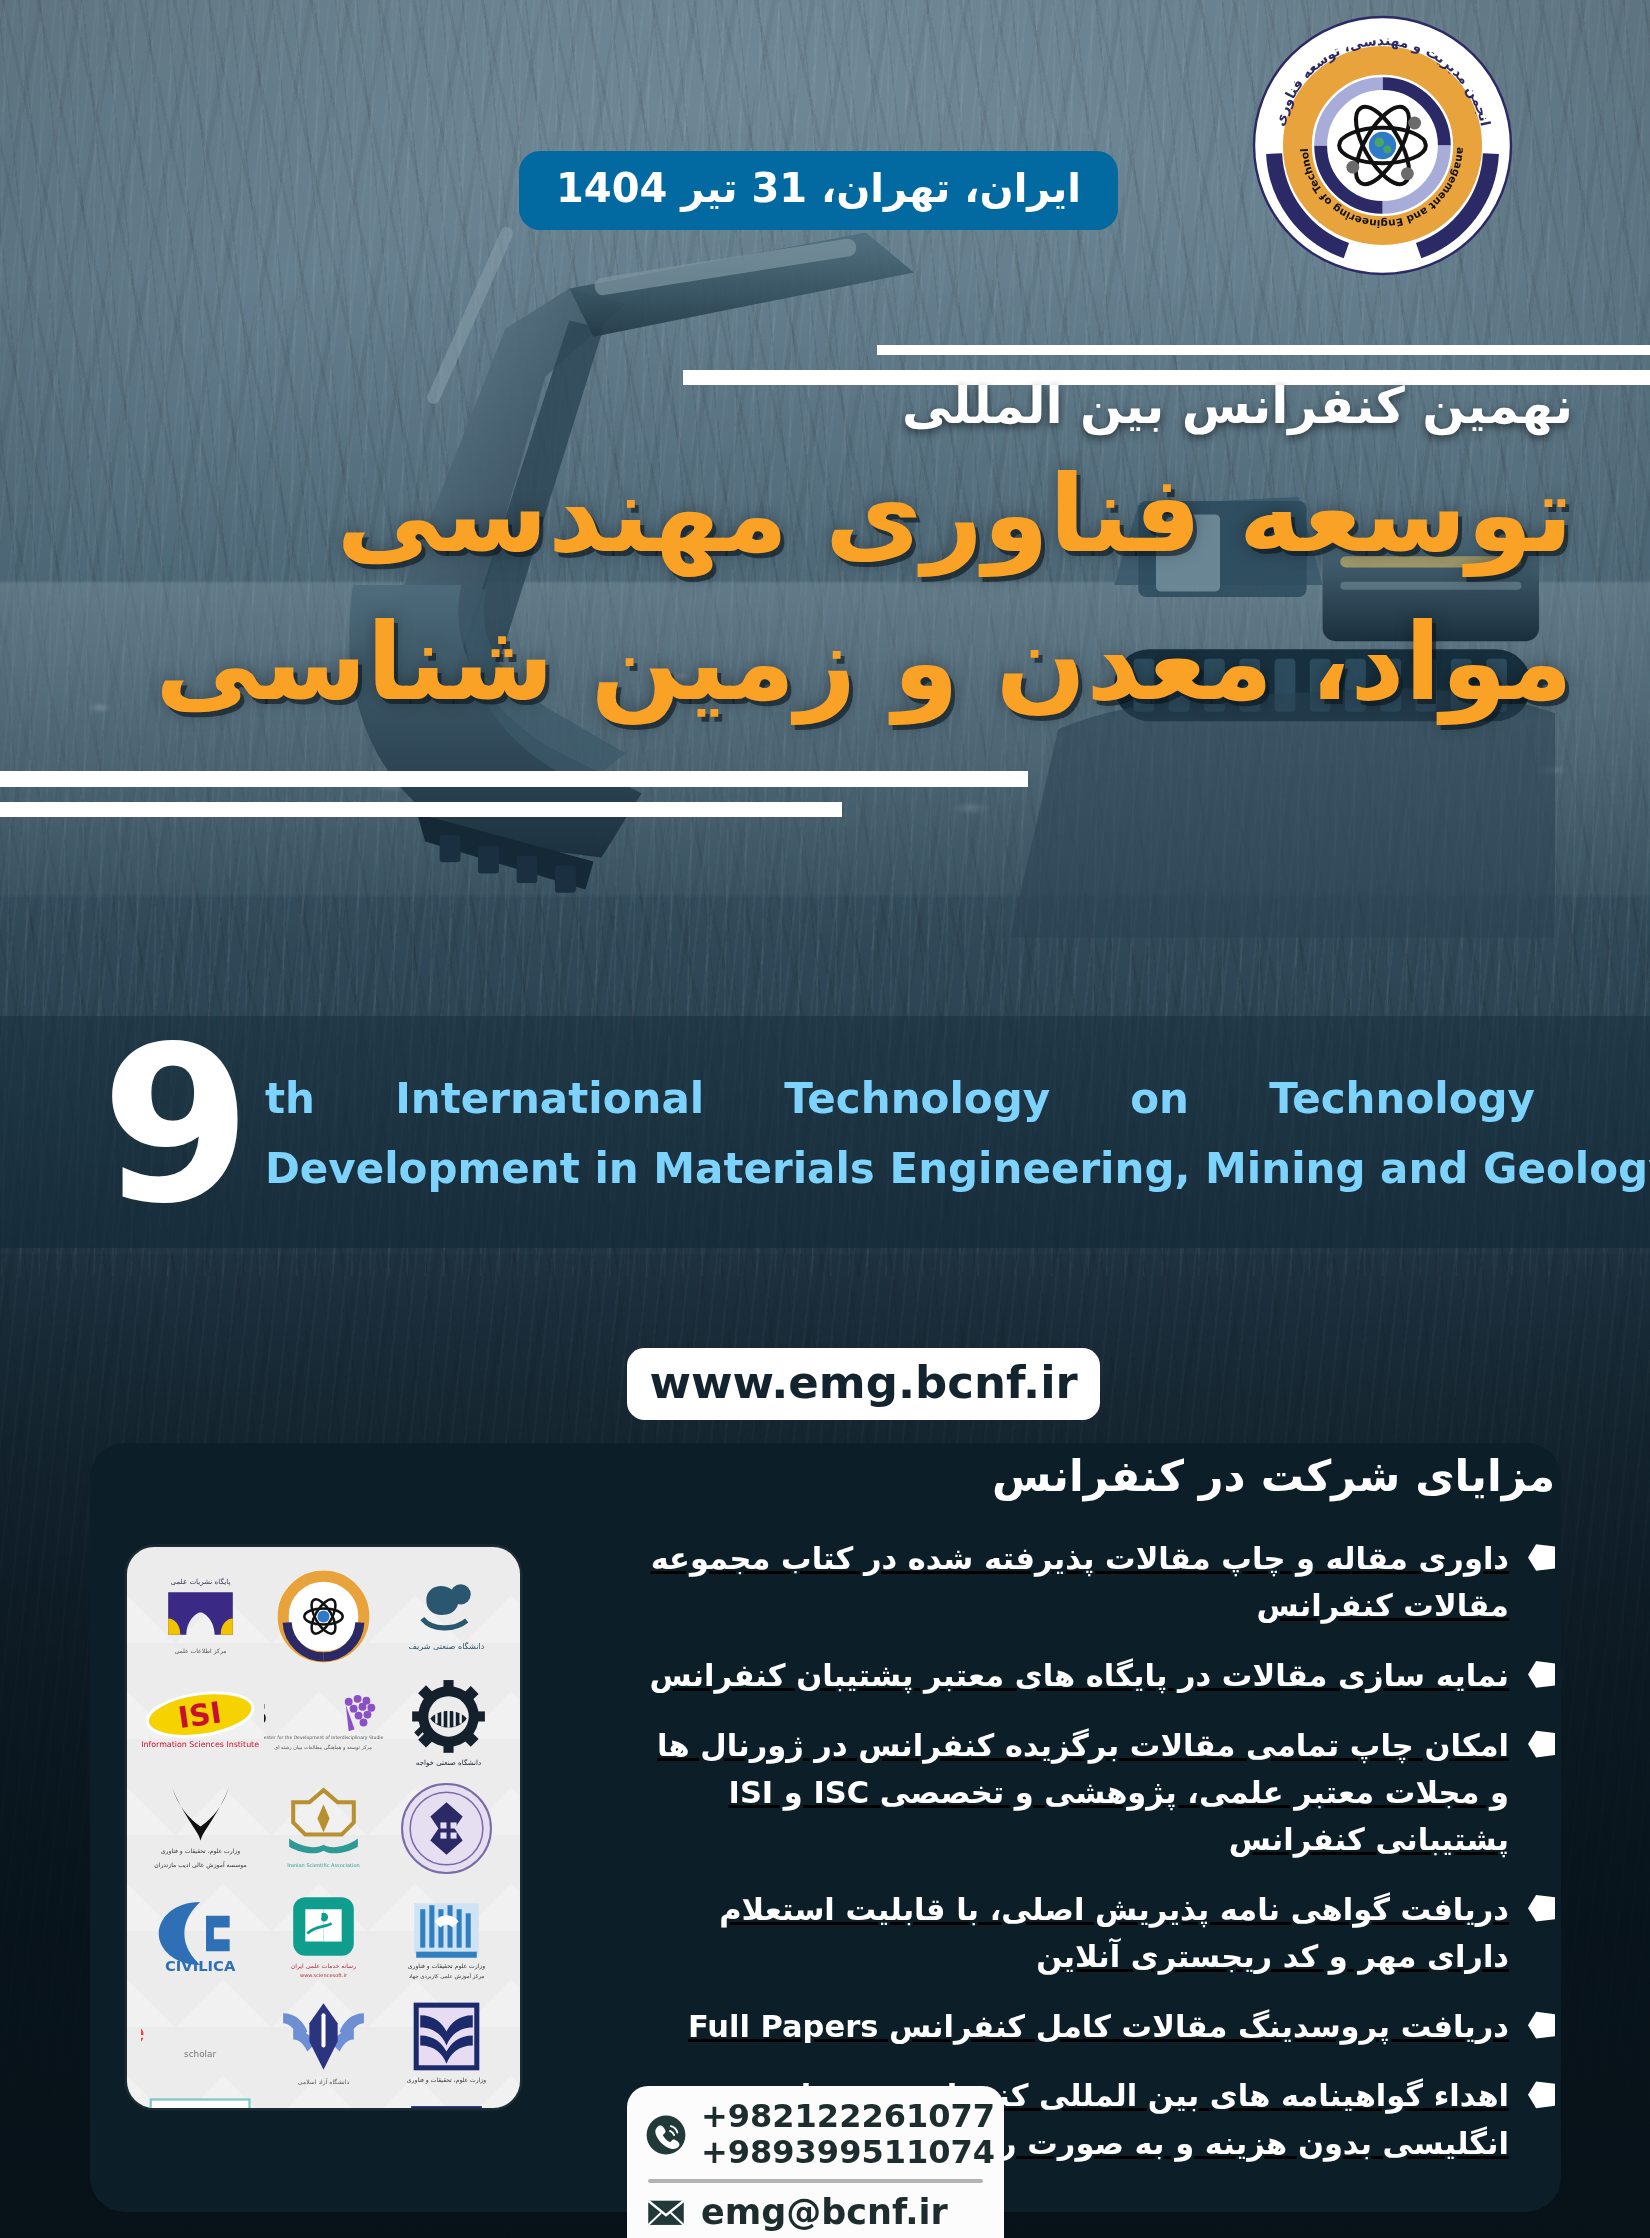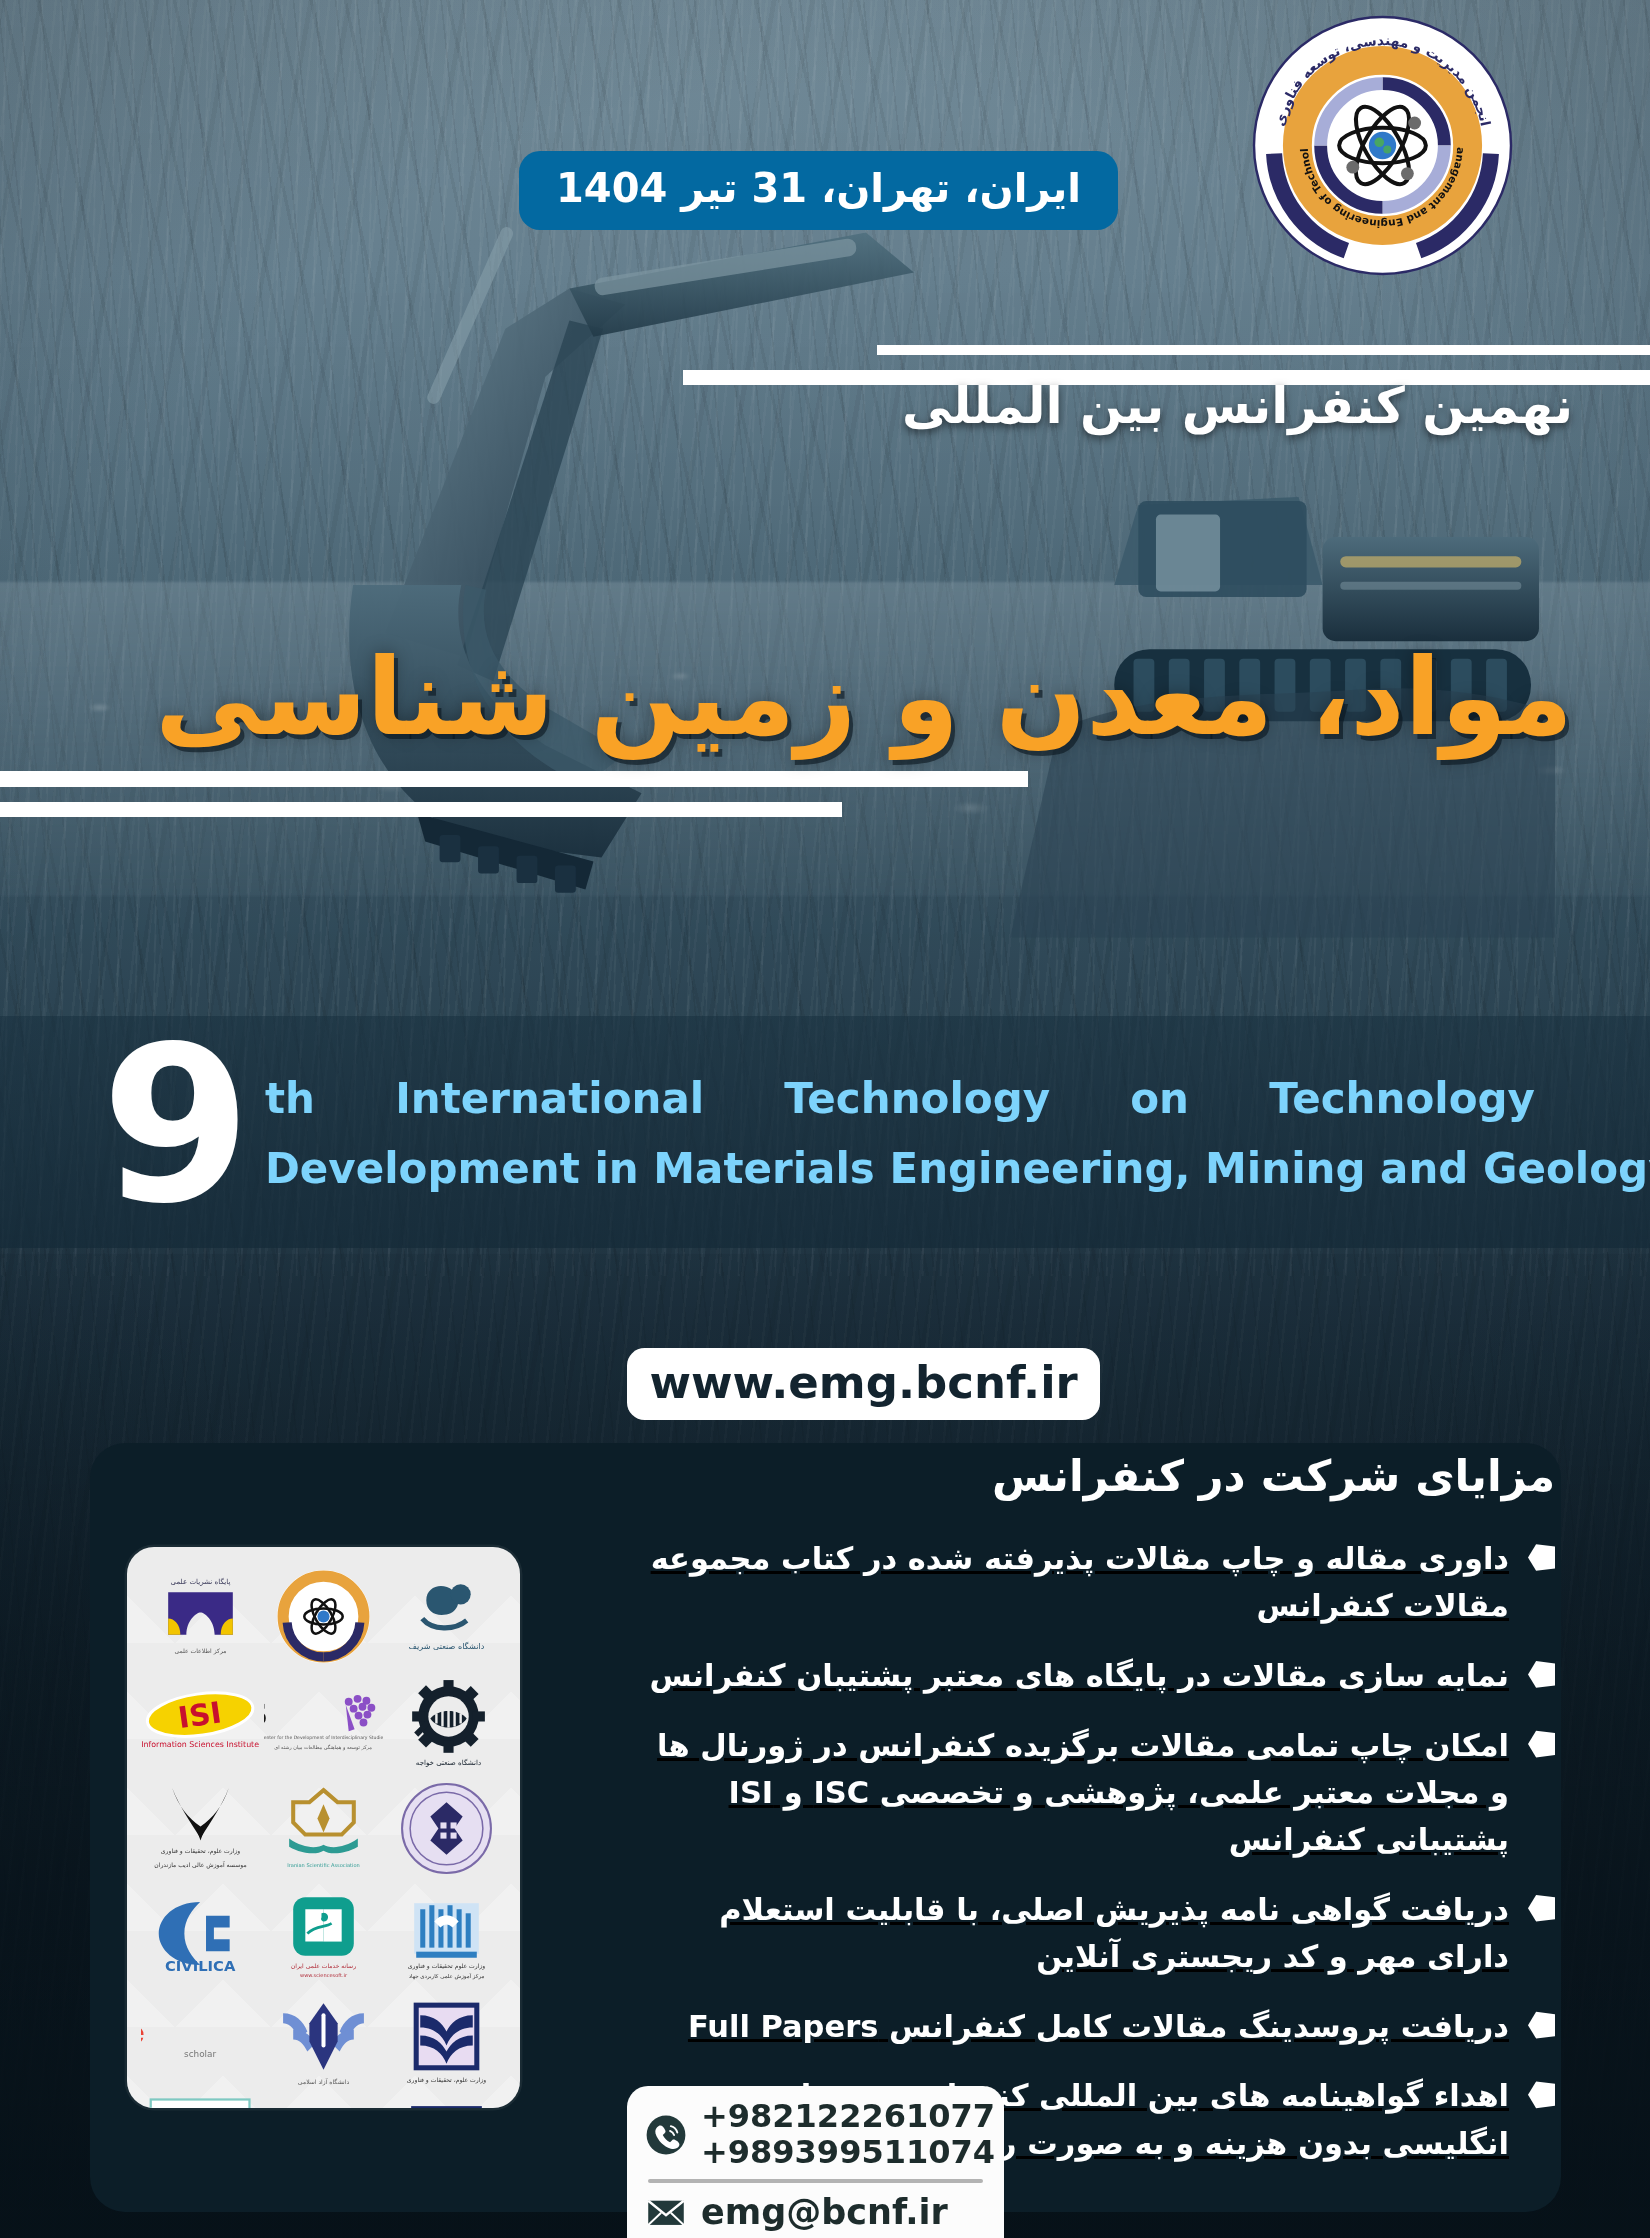--- a/index.html
+++ b/index.html
@@ -97,21 +97,21 @@
     color:#ffffff;font-size:50px;font-weight:800;
     text-shadow:0 3.2px 8px rgba(0,0,0,.55);
   }
   .t-main1,.t-main2{
     position:absolute;direction:rtl;text-align:right;
     color:#F9A226;font-weight:900;
     text-shadow:4px 4.8px 0 rgba(10,22,30,.60), 0 0 17.6px rgba(0,0,0,.35);
     white-space:nowrap;
   }
   .t-main1{right:77px;top:453px;font-size:106px;letter-spacing:-0.8px;}
-  .t-main2{right:77px;top:636px;font-size:106px;letter-spacing:-0.8px;}
+  .t-main2{right:77px;top:601px;font-size:106px;letter-spacing:-0.8px;}
 
   
   .eng-band{
     position:absolute;left:0;top:1016px;width:1650px;height:232px;
     background:linear-gradient(180deg, rgba(24,48,63,.55), rgba(20,42,56,.72));
   }
   .eng-nine{
     position:absolute;left:101px;top:1018px;
     color:#ffffff;font-size:216px;font-weight:900;line-height:1;
     font-family:"DejaVu Sans","Liberation Sans",sans-serif;
@@ -328,20 +328,21 @@
   </div>
 
   <div class="date-badge">ایران، تهران، 31 تیر 1404</div>
 
   <div class="rule rule-a"></div>
   <div class="rule rule-b"></div>
   <div class="rule rule-c"></div>
   <div class="rule rule-d"></div>
 
   <div class="t-pre">نهمین کنفرانس بین المللی</div>
+  <div class="t-main1">توسعه فناوری مهندسی</div>
   <div class="t-main2">مواد، معدن و زمین شناسی</div>
 
   <div class="eng-band"></div>
   <div class="eng-nine">9</div>
   <div class="eng-lines">
     <div class="eng-l1">
       <span>th</span>
       <span>International</span>
       <span>Technology</span>
       <span>on</span>

